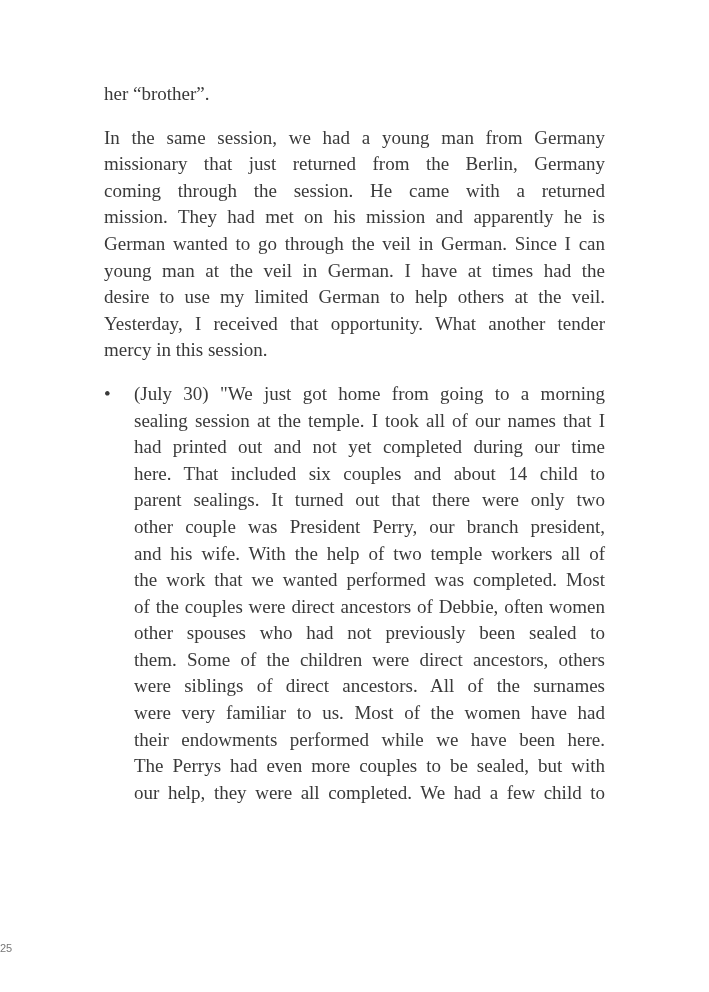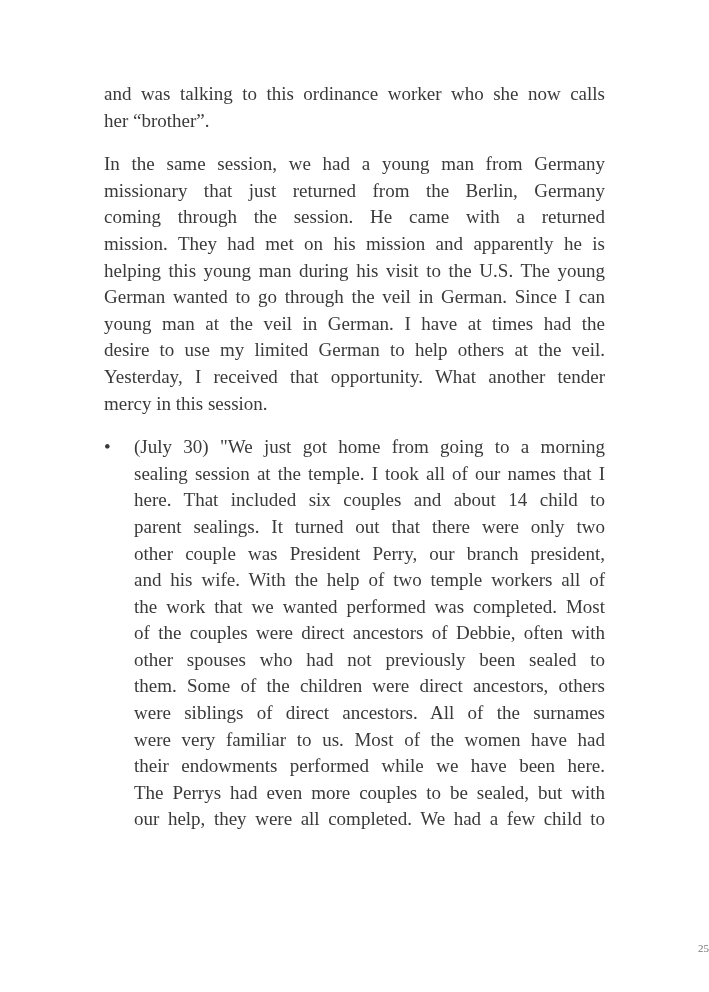--- a/index.html
+++ b/index.html
@@ -48,59 +48,58 @@
       left: 0;
       top: 0;
       font-size: 19px;
       line-height: 26.6px;
     }
     .page-number {
       position: absolute;
       top: 942px;
       left: 0;
       width: 709px;
-      text-align: right;
+      text-align: left;
       font-size: 11px;
       color: #777777;
-      font-family: Liberation Serif, serif;
+      font-family: Liberation Sans, sans-serif;
     }
   </style>
 </head>
 <body>
 
 <div class="page">
 
   <p class="para">
-    <span class="line">and was talking to this ordinance worker who she now calls</span>
     <span class="line last">her “brother”.</span>
   </p>
 
   <p class="para">
     <span class="line">In the same session, we had a young man from Germany</span>
     <span class="line">missionary that just returned from the Berlin, Germany</span>
     <span class="line">coming through the session.  He came with a returned</span>
     <span class="line">mission.  They had met on his mission and apparently he is</span>
-    <span class="line">helping this young man during his visit to the U.S.  The young</span>
     <span class="line">German wanted to go through the veil in German.  Since I can</span>
     <span class="line">young man at the veil in German.  I have at times had the</span>
     <span class="line">desire to use my limited German to help others at the veil.</span>
     <span class="line">Yesterday, I received that opportunity.  What another tender</span>
     <span class="line last">mercy in this session.</span>
   </p>
 
   <div class="bullet-item">
     <span class="bullet-glyph">•</span>
     <span class="line">(July 30) "We just got home from going to a morning</span>
     <span class="line">sealing session at the temple.  I took all of our names that I</span>
+    <span class="line">had printed out and not yet completed during our time</span>
     <span class="line">here.  That included six couples and about 14 child to</span>
     <span class="line">parent sealings.  It turned out that there were only two</span>
     <span class="line">other couple was President Perry, our branch president,</span>
     <span class="line">and his wife.  With the help of two temple workers all of</span>
     <span class="line">the work that we wanted performed was completed.   Most</span>
-    <span class="line">of the couples were direct ancestors of Debbie, often with</span>
+    <span class="line">of the couples were direct ancestors of Debbie, often women</span>
     <span class="line">other spouses who had not previously been sealed to</span>
     <span class="line">them.  Some of the children were direct ancestors, others</span>
     <span class="line">were siblings of direct ancestors.  All of the surnames</span>
     <span class="line">were very familiar to us.  Most of the women have had</span>
     <span class="line">their endowments performed while we have been here.</span>
     <span class="line">The Perrys had even more couples to be sealed, but with</span>
     <span class="line">our help, they were all completed.  We had a few child to</span>
   </div>
 
 </div>

